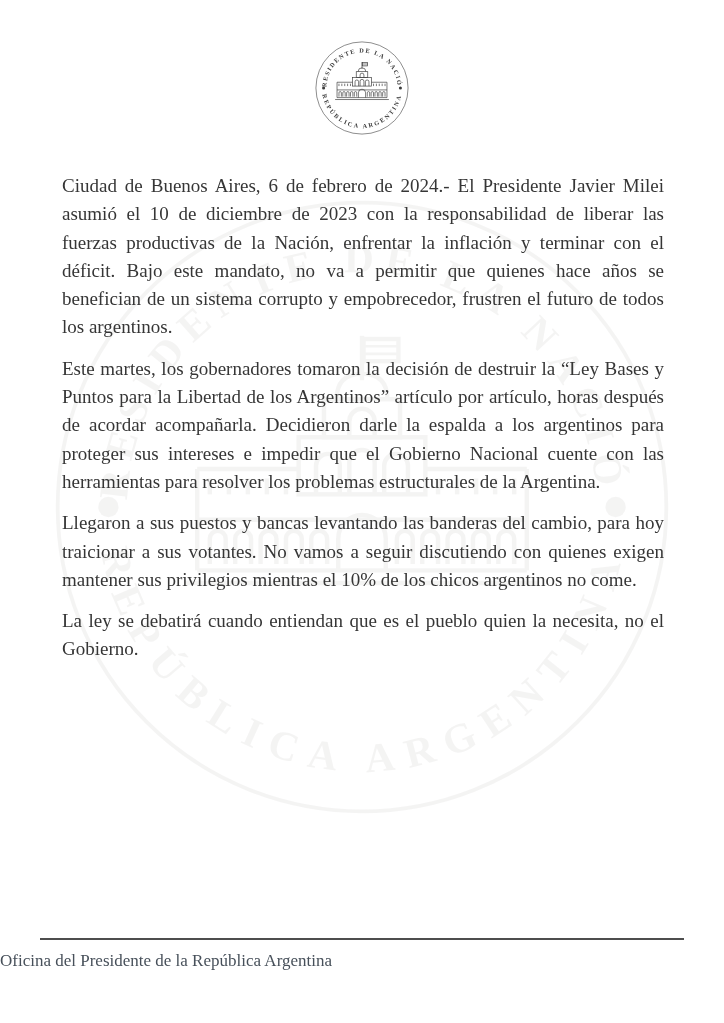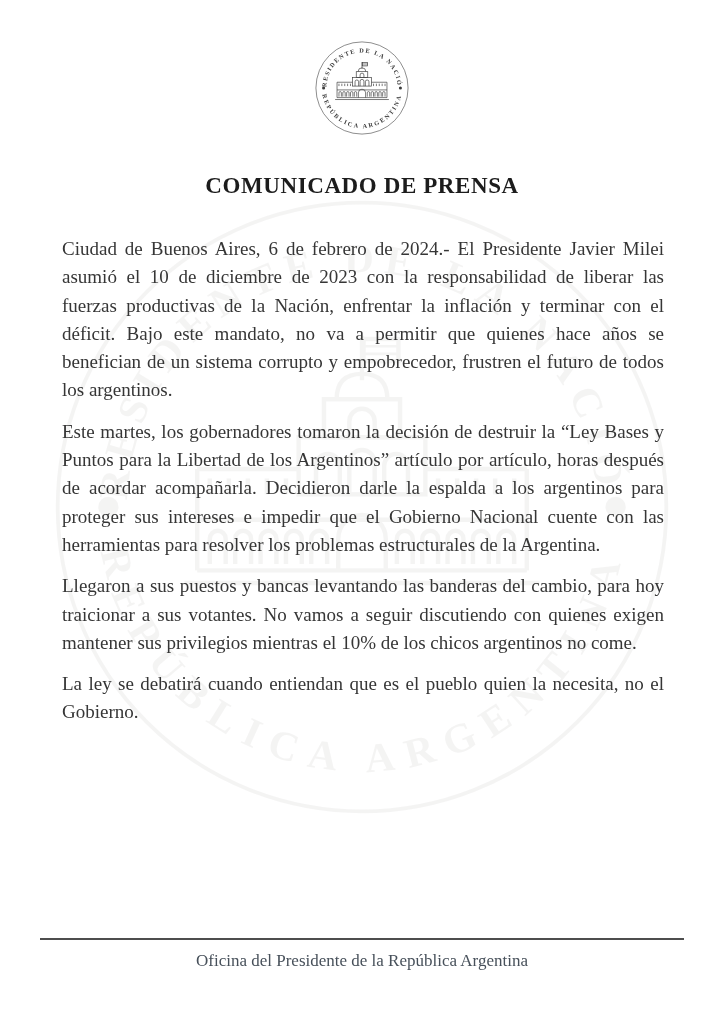--- a/index.html
+++ b/index.html
@@ -57,21 +57,21 @@
     top: 938px;
     border: none;
     border-top: 2px solid #4e4e4e;
     z-index: 1;
   }
   .footer-text {
     position: absolute;
     left: 0;
     right: 0;
     top: 951px;
-    text-align: center;
+    text-align: left;
     font-size: 17px;
     color: #47505a;
     z-index: 1;
   }
   .svg-defs { position: absolute; width: 0; height: 0; overflow: hidden; }
 </style>
 </head>
 <body>
 
 <svg class="svg-defs" xmlns="http://www.w3.org/2000/svg" xmlns:xlink="http://www.w3.org/1999/xlink" aria-hidden="true">
@@ -145,21 +145,20 @@
   <svg class="watermark" xmlns="http://www.w3.org/2000/svg" xmlns:xlink="http://www.w3.org/1999/xlink">
     <use xlink:href="#seal" href="#seal" width="634" height="634"></use>
   </svg>
 
   <div class="content">
 
     <svg class="header-seal" xmlns="http://www.w3.org/2000/svg" xmlns:xlink="http://www.w3.org/1999/xlink">
       <use xlink:href="#seal" href="#seal" width="96" height="96"></use>
     </svg>
 
-    <h1 class="doc-title">COMUNICADO DE PRENSA</h1>
 
     <div class="doc-body">
       <p>Ciudad de Buenos Aires, 6 de febrero de 2024.- El Presidente Javier Milei asumió el 10 de diciembre de 2023 con la responsabilidad de liberar las fuerzas productivas de la Nación, enfrentar la inflación y terminar con el déficit. Bajo este mandato, no va a permitir que quienes hace años se benefician de un sistema corrupto y empobrecedor, frustren el futuro de todos los argentinos.</p>
       <p>Este martes, los gobernadores tomaron la decisión de destruir la “Ley Bases y Puntos para la Libertad de los Argentinos” artículo por artículo, horas después de acordar acompañarla. Decidieron darle la espalda a los argentinos para proteger sus intereses e impedir que el Gobierno Nacional cuente con las herramientas para resolver los problemas estructurales de la Argentina.</p>
       <p>Llegaron a sus puestos y bancas levantando las banderas del cambio, para hoy traicionar a sus votantes. No vamos a seguir discutiendo con quienes exigen mantener sus privilegios mientras el 10% de los chicos argentinos no come.</p>
       <p>La ley se debatirá cuando entiendan que es el pueblo quien la necesita, no el Gobierno.</p>
     </div>
   </div>
 
   <hr class="footer-rule">

